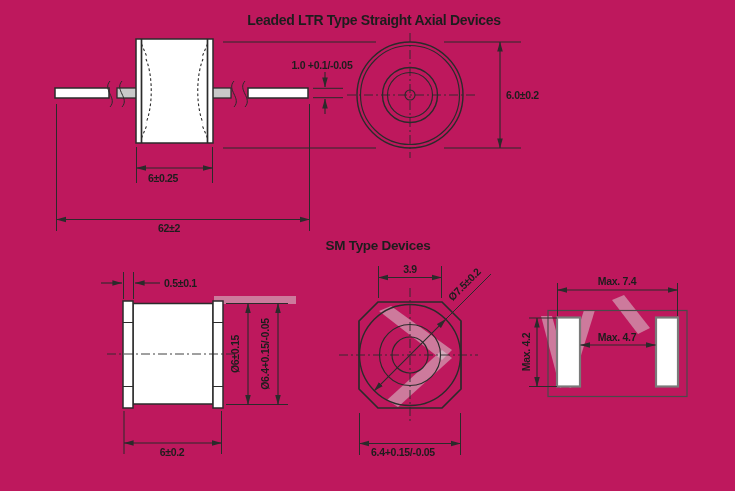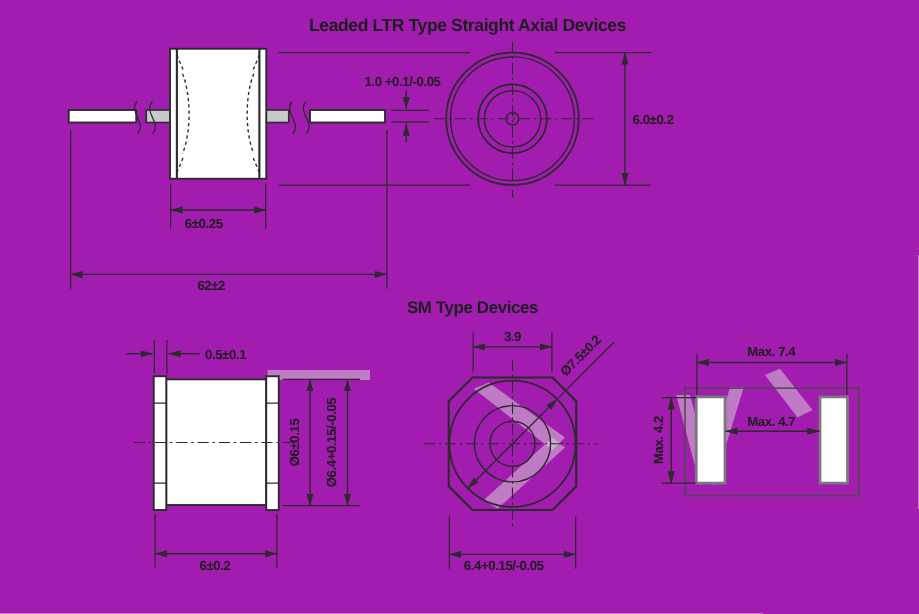--- a/index.html
+++ b/index.html
@@ -1,16 +1,16 @@
 <!DOCTYPE html>
 <html><head>
 <meta charset="utf-8">
 <style>
   html,body{margin:0;padding:0;background:#ffffff;}
-  .canvas{position:relative;width:735px;height:491px;background:#a21caf;overflow:hidden;}
+  .canvas{position:relative;width:735px;height:491px;background:#be185d;overflow:hidden;}
   svg text{font-family:"Liberation Sans","DejaVu Sans",sans-serif;font-weight:bold;fill:#1d1d1d;letter-spacing:-0.3px;}
   .t-title{font-size:14px;}
   .t-sub{font-size:13.5px;}
   .t-dim{font-size:10.5px;}
   .ol{fill:none;stroke:#2b2b2b;stroke-width:1.7;}
   .olw{fill:#ffffff;stroke:#2b2b2b;stroke-width:1.5;}
   .thin{fill:none;stroke:#2b2b2b;stroke-width:1;}
   .dim{fill:none;stroke:#2b2b2b;stroke-width:1.1;}
   .cl{fill:none;stroke:#2b2b2b;stroke-width:0.9;stroke-dasharray:9 3 2 3;}
   .dash{fill:none;stroke:#2b2b2b;stroke-width:1.1;stroke-dasharray:2.6 2.4;}

